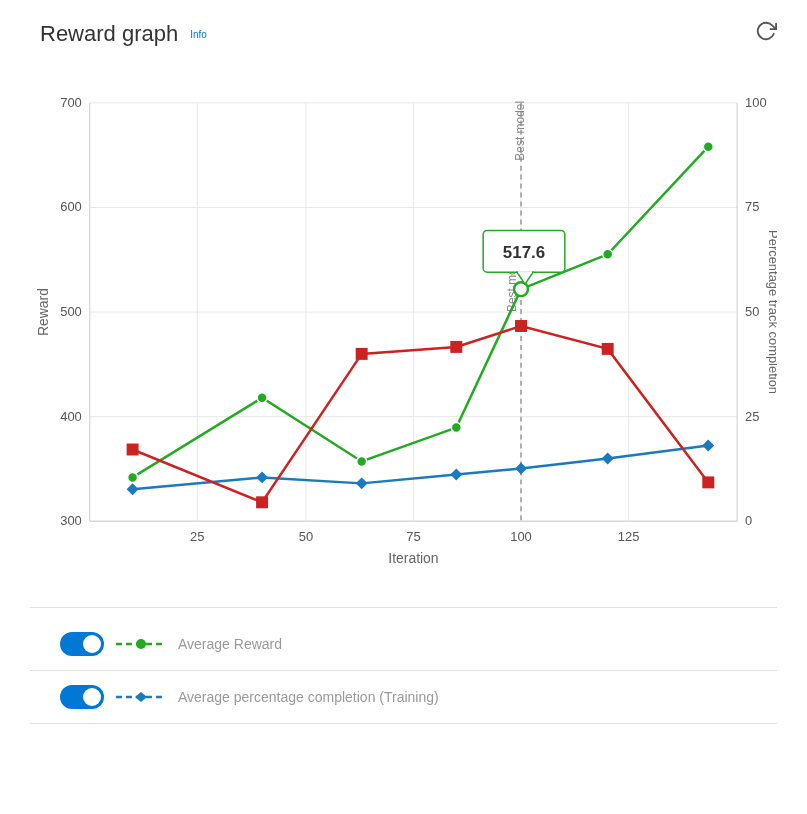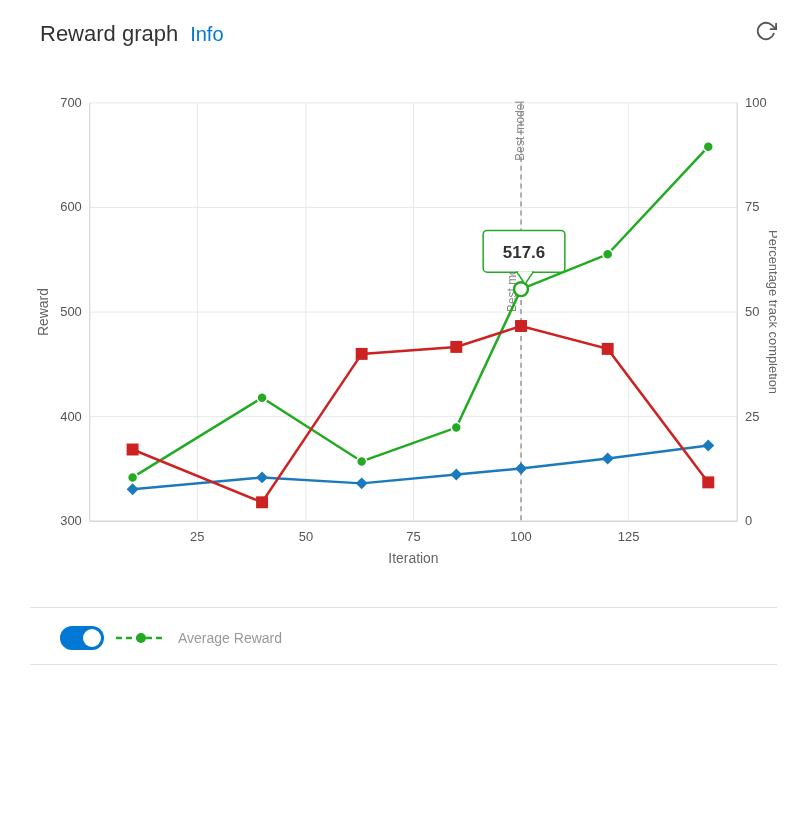--- a/index.html
+++ b/index.html
@@ -22,41 +22,41 @@
       display: flex;
       align-items: center;
       gap: 12px;
     }
     .title {
       font-size: 22px;
       font-weight: 400;
       color: #333;
     }
     .info-badge {
-      font-size: 20px;
+      font-size: 10px;
       color: #0078d4;
       font-weight: 500;
       cursor: pointer;
     }
     .refresh-btn {
       background: none;
       border: none;
       cursor: pointer;
       color: #666;
       font-size: 20px;
     }
     .chart-area {
       position: relative;
       width: 100%;
       height: 520px;
       margin-bottom: 20px;
     }
     .legend-section {
       border-top: 1px solid #e0e0e0;
-      padding-top: 4px;
+      padding-top: 10px;
     }
     .legend-item {
       display: flex;
       align-items: center;
       gap: 12px;
       padding: 14px 30px;
       border-bottom: 1px solid #e0e0e0;
     }
     .toggle {
       position: relative;
@@ -214,15 +214,27 @@
       <div class="toggle-thumb"></div>
     </div>
 
     <svg width="50" height="16" viewBox="0 0 50 16">
       <line x1="0" y1="8" x2="50" y2="8" stroke="#22aa22" stroke-width="2.5" stroke-dasharray="6,4"></line>
       <circle cx="25" cy="8" r="5" fill="#22aa22"></circle>
     </svg>
     <span class="legend-label">Average Reward</span>
   </div>
 
+  <div class="legend-item">
+    <div class="toggle">
+      <div class="toggle-track" style="background:#0078d4;"></div>
+      <div class="toggle-thumb"></div>
+    </div>
+
+    <svg width="50" height="16" viewBox="0 0 50 16">
+      <line x1="0" y1="8" x2="50" y2="8" stroke="#1a7abd" stroke-width="2.5" stroke-dasharray="6,4"></line>
+      <polygon points="25,3 31,8 25,13 19,8" fill="#1a7abd"></polygon>
+    </svg>
+    <span class="legend-label">Average percentage completion (Training)</span>
+  </div>
 
 
 </div>
 
 </body></html>

